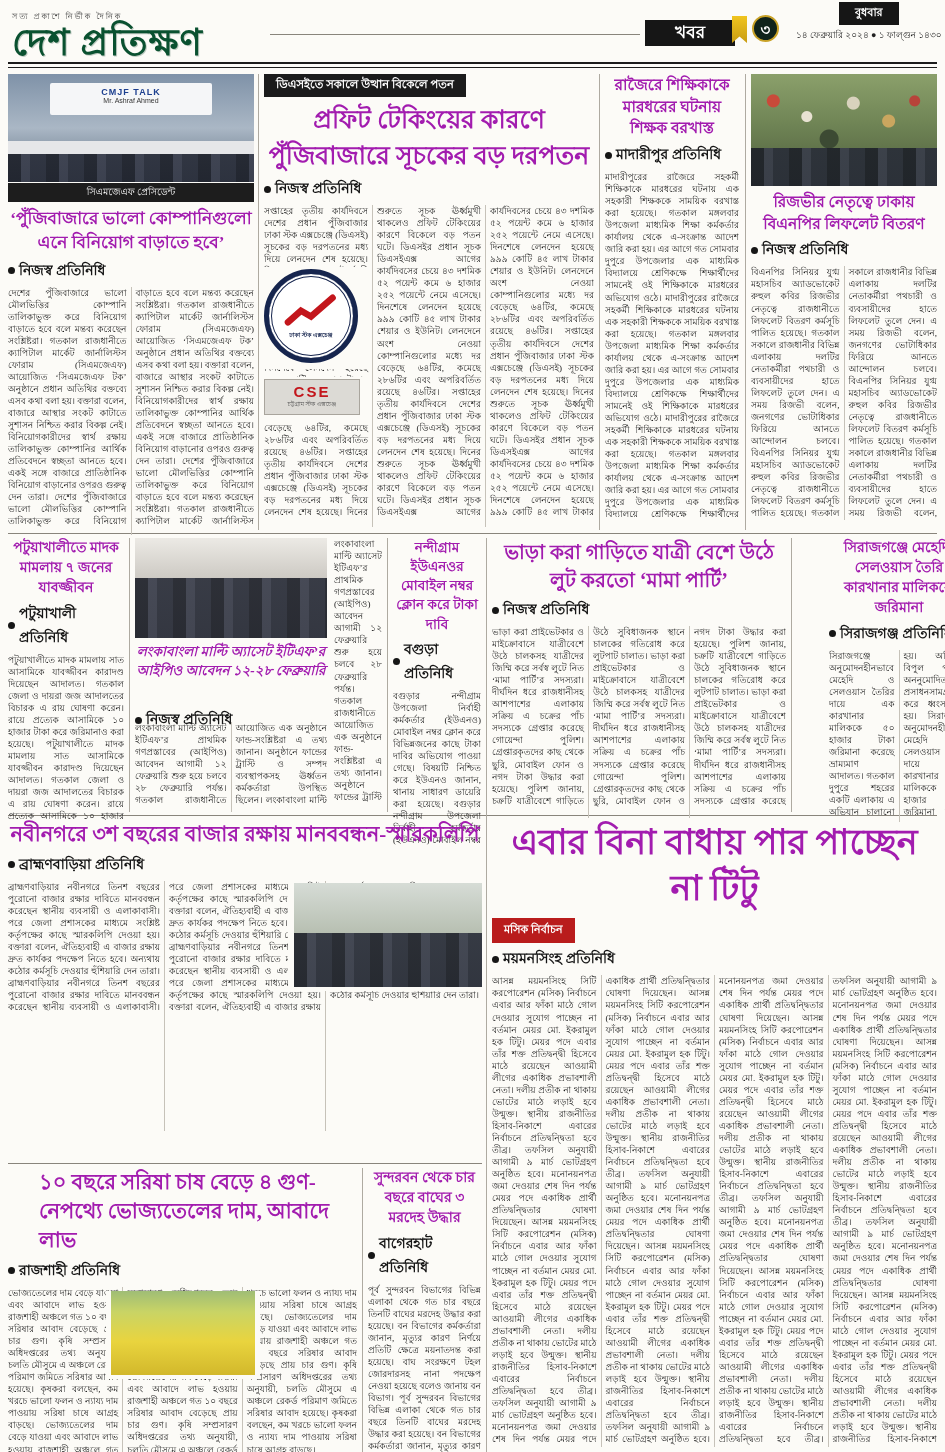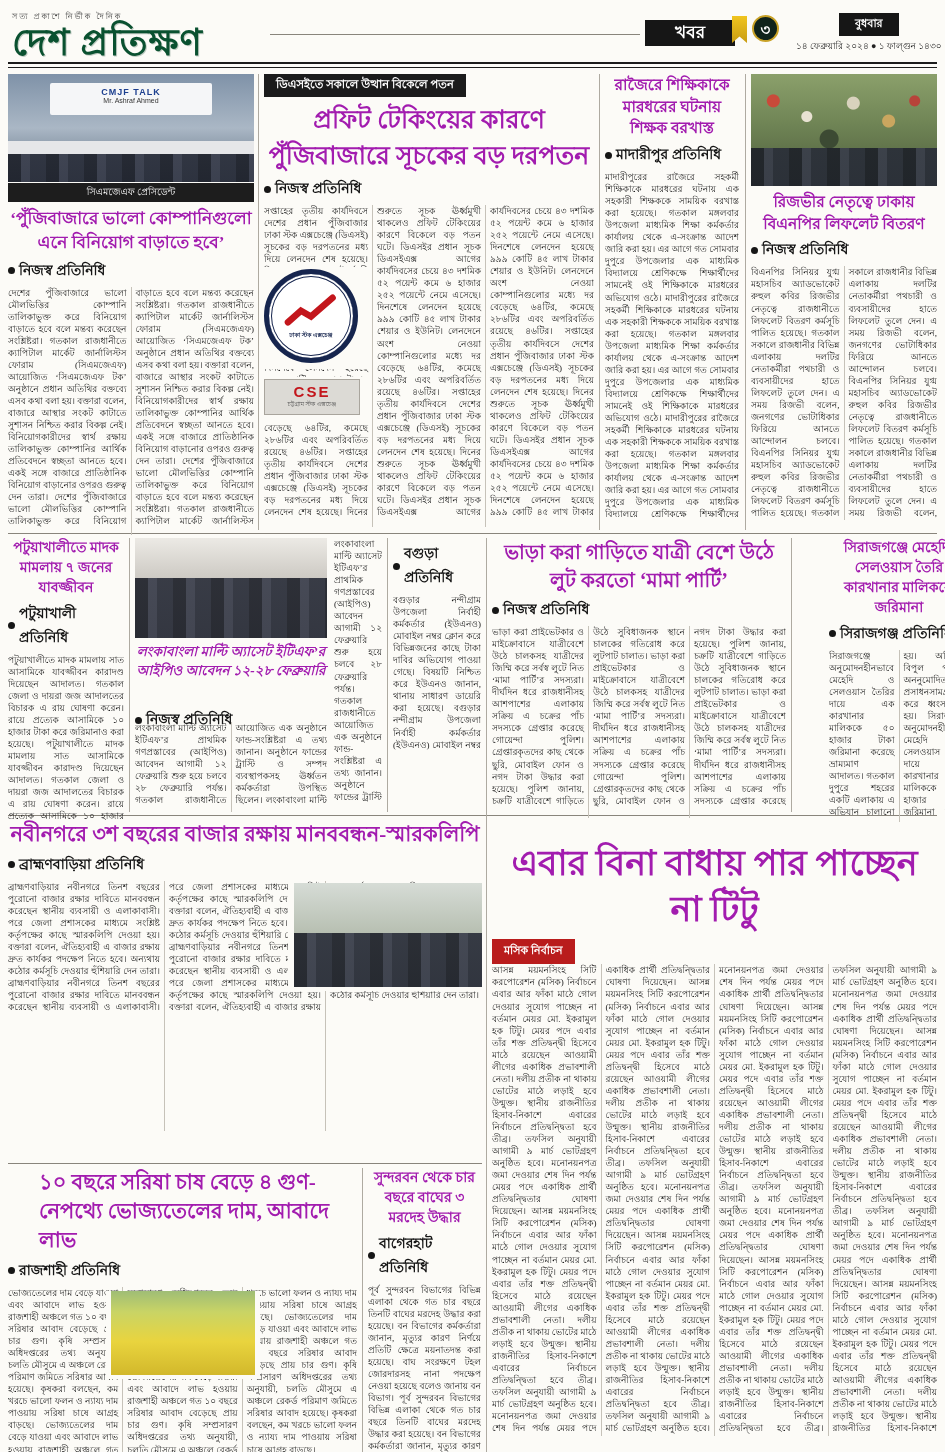--- a/index.html
+++ b/index.html
@@ -32,21 +32,21 @@
   .hl { font-weight:bold; color:#a21caf; }
   .center { text-align:center; }
   .h13 { font-size:13.5px; line-height:1.42; }
   .h14 { font-size:14px; line-height:1.42; }
   .h15 { font-size:15.5px; line-height:1.4; }
   .h17 { font-size:17px; line-height:1.4; }
   .h18 { font-size:21px; line-height:1.38;margin-left:31px; }
   .h20 { font-size:20px; line-height:1.4; }
   .h21 { font-size:21px; line-height:1.38; }
   .h25 { font-size:25px; line-height:1.42; }
-  .h35 { font-size:35px; line-height:1.32;margin-top:21px; }
+  .h35 { font-size:35px; line-height:1.32; }
   .byline { font-size:14px; font-weight:bold; margin:4px 0; display:flex; align-items:center; gap:4px;
             font-family:"Liberation Sans","DejaVu Sans",sans-serif; }
   .byline::before { content:""; width:7px; height:7px; background:#161616; border-radius:50%;
                     flex:0 0 auto; display:inline-block; }
   .body-text { font-size:9px; line-height:1.34; text-align:justify; color:#1d1d1d;
                column-gap:9px; column-rule:1px solid #c6c2b9; overflow:hidden; }
   .cols-1 { column-count:1; } .cols-2 { column-count:2; }
   .cols-3 { column-count:3; } .cols-4 { column-count:4; }
   .banner-dark { display:inline-block; background:#1b1b1b; color:#fff; font-size:11.5px;
                  font-weight:bold; padding:2px 12px; }
@@ -101,21 +101,21 @@
 
   <header>
     <div class="abs" style="left:12px; top:10px;">
       <div class="tagline">সত্য প্রকাশে নির্ভীক দৈনিক</div>
       <div class="brand">দেশ প্রতিক্ষণ</div>
     </div>
     <div class="abs rule-h" style="left:270px; top:34px; width:370px;"></div>
     <div class="abs section-bar" style="left:645px; top:20px;">খবর</div>
     <div class="abs ribbon" style="left:732px; top:16px;"></div>
     <div class="abs page-badge" style="left:752px; top:15px;">৩</div>
-    <div class="abs" style="left:796px; top:13px; text-align:center;">
+    <div class="abs" style="left:796px; top:2px; text-align:center;">
       <span class="weekday">বুধবার</span>
       <div class="dateline">১৪ ফেব্রুয়ারি ২০২৪ ● ১ ফাল্গুন ১৪৩০</div>
     </div>
   </header>
   <div class="abs" style="left:8px; right:8px; top:62px; border-top:2.5px solid #1c1c1c;"></div>
   <div class="abs" style="left:8px; right:8px; top:67px; border-top:1px solid #1c1c1c;"></div>
 
   <div class="abs rule-h" style="left:8px; right:8px; top:533px;"></div>
   <div class="abs rule-h" style="left:8px; right:8px; top:815px;"></div>
   <div class="abs rule-h" style="left:8px; width:474px; top:1163px;"></div>
@@ -204,20 +204,21 @@
     </div>
     <div class="body-text cols-1 abs" style="right:0; top:0; width:48px; height:274px;">লংকাবাংলা মাল্টি অ্যাসেট ইটিএফ’র প্রাথমিক গণপ্রস্তাবের (আইপিও) আবেদন আগামী ১২ ফেব্রুয়ারি শুরু হয়ে চলবে ২৮ ফেব্রুয়ারি পর্যন্ত। গতকাল রাজধানীতে আয়োজিত এক অনুষ্ঠানে ফান্ড-সংশ্লিষ্টরা এ তথ্য জানান। অনুষ্ঠানে ফান্ডের ট্রাস্টি ও সম্পদ ব্যবস্থাপকসহ ঊর্ধ্বতন কর্মকর্তারা উপস্থিত ছিলেন। লংকাবাংলা মাল্টি অ্যাসেট ইটিএফ’র প্রাথমিক গণপ্রস্তাবের (আইপিও) আবেদন আগামী ১২ ফেব্রুয়ারি শুরু হয়ে চলবে ২৮ ফেব্রুয়ারি পর্যন্ত। গতকাল রাজধানীতে আয়োজিত এক অনুষ্ঠানে ফান্ড-সংশ্লিষ্টরা এ তথ্য জানান। অনুষ্ঠানে ফান্ডের ট্রাস্টি ও সম্পদ ব্যবস্থাপকসহ ঊর্ধ্বতন কর্মকর্তারা উপস্থিত ছিলেন।</div>
     <h2 class="hl h13 center abs" style="left:0; top:104px; width:192px;font-style:italic;">লংকাবাংলা মাল্টি অ্যাসেট ইটিএফ’র আইপিও আবেদন ১২-২৮ ফেব্রুয়ারি</h2>
     <div class="byline abs" style="left:0; top:166px;">
       <span>নিজস্ব প্রতিনিধি</span>
     </div>
     <div class="body-text cols-2 abs" style="left:0; top:184px; width:192px; height:90px;">লংকাবাংলা মাল্টি অ্যাসেট ইটিএফ’র প্রাথমিক গণপ্রস্তাবের (আইপিও) আবেদন আগামী ১২ ফেব্রুয়ারি শুরু হয়ে চলবে ২৮ ফেব্রুয়ারি পর্যন্ত। গতকাল রাজধানীতে আয়োজিত এক অনুষ্ঠানে ফান্ড-সংশ্লিষ্টরা এ তথ্য জানান। অনুষ্ঠানে ফান্ডের ট্রাস্টি ও সম্পদ ব্যবস্থাপকসহ ঊর্ধ্বতন কর্মকর্তারা উপস্থিত ছিলেন। লংকাবাংলা মাল্টি অ্যাসেট ইটিএফ’র প্রাথমিক গণপ্রস্তাবের (আইপিও) আবেদন আগামী ১২ ফেব্রুয়ারি শুরু হয়ে চলবে ২৮ ফেব্রুয়ারি পর্যন্ত। গতকাল রাজধানীতে আয়োজিত এক অনুষ্ঠানে ফান্ড-সংশ্লিষ্টরা এ তথ্য জানান। অনুষ্ঠানে ফান্ডের ট্রাস্টি ও সম্পদ ব্যবস্থাপকসহ ঊর্ধ্বতন কর্মকর্তারা উপস্থিত ছিলেন।</div>
   </article>
 
   <article class="abs" style="left:393px; top:538px; width:88px; height:274px;">
+    <h2 class="hl h13 center">নন্দীগ্রাম ইউএনওর মোবাইল নম্বর ক্লোন করে টাকা দাবি</h2>
     <div class="byline">
       <span>বগুড়া প্রতিনিধি</span>
     </div>
     <div class="body-text cols-1" style="height:166px;">বগুড়ার নন্দীগ্রাম উপজেলা নির্বাহী কর্মকর্তার (ইউএনও) মোবাইল নম্বর ক্লোন করে বিভিন্নজনের কাছে টাকা দাবির অভিযোগ পাওয়া গেছে। বিষয়টি নিশ্চিত করে ইউএনও জানান, থানায় সাধারণ ডায়েরি করা হয়েছে। বগুড়ার নন্দীগ্রাম উপজেলা নির্বাহী কর্মকর্তার (ইউএনও) মোবাইল নম্বর ক্লোন করে বিভিন্নজনের কাছে টাকা দাবির অভিযোগ পাওয়া গেছে। বিষয়টি নিশ্চিত করে ইউএনও জানান, থানায় সাধারণ ডায়েরি করা হয়েছে।</div>
   </article>
 
   <article class="abs" style="left:492px; top:538px; width:294px; height:274px;">
     <h2 class="hl h20 center">ভাড়া করা গাড়িতে যাত্রী বেশে উঠে লুট করতো ‘মামা পার্টি’</h2>
     <div class="byline">
       <span>নিজস্ব প্রতিনিধি</span>
@@ -246,20 +247,23 @@
         </div>
       </div>
     </div>
   </article>
 
   <article class="abs" style="left:492px; top:820px; width:445px; height:632px;">
     <h1 class="hl h35 center">এবার বিনা বাধায় পার পাচ্ছেন না টিটু</h1>
     <div style="margin-top:6px;">
       <span class="kicker">মসিক নির্বাচন</span>
     </div>
+    <div class="byline">
+      <span>ময়মনসিংহ প্রতিনিধি</span>
+    </div>
     <div class="body-text cols-4" style="height:472px;">আসন্ন ময়মনসিংহ সিটি করপোরেশন (মসিক) নির্বাচনে এবার আর ফাঁকা মাঠে গোল দেওয়ার সুযোগ পাচ্ছেন না বর্তমান মেয়র মো. ইকরামুল হক টিটু। মেয়র পদে এবার তাঁর শক্ত প্রতিদ্বন্দ্বী হিসেবে মাঠে রয়েছেন আওয়ামী লীগের একাধিক প্রভাবশালী নেতা। দলীয় প্রতীক না থাকায় ভোটের মাঠে লড়াই হবে উন্মুক্ত। স্থানীয় রাজনীতির হিসাব-নিকাশে এবারের নির্বাচনে প্রতিদ্বন্দ্বিতা হবে তীব্র। তফসিল অনুযায়ী আগামী ৯ মার্চ ভোটগ্রহণ অনুষ্ঠিত হবে। মনোনয়নপত্র জমা দেওয়ার শেষ দিন পর্যন্ত মেয়র পদে একাধিক প্রার্থী প্রতিদ্বন্দ্বিতার ঘোষণা দিয়েছেন। আসন্ন ময়মনসিংহ সিটি করপোরেশন (মসিক) নির্বাচনে এবার আর ফাঁকা মাঠে গোল দেওয়ার সুযোগ পাচ্ছেন না বর্তমান মেয়র মো. ইকরামুল হক টিটু। মেয়র পদে এবার তাঁর শক্ত প্রতিদ্বন্দ্বী হিসেবে মাঠে রয়েছেন আওয়ামী লীগের একাধিক প্রভাবশালী নেতা। দলীয় প্রতীক না থাকায় ভোটের মাঠে লড়াই হবে উন্মুক্ত। স্থানীয় রাজনীতির হিসাব-নিকাশে এবারের নির্বাচনে প্রতিদ্বন্দ্বিতা হবে তীব্র। তফসিল অনুযায়ী আগামী ৯ মার্চ ভোটগ্রহণ অনুষ্ঠিত হবে। মনোনয়নপত্র জমা দেওয়ার শেষ দিন পর্যন্ত মেয়র পদে একাধিক প্রার্থী প্রতিদ্বন্দ্বিতার ঘোষণা দিয়েছেন। আসন্ন ময়মনসিংহ সিটি করপোরেশন (মসিক) নির্বাচনে এবার আর ফাঁকা মাঠে গোল দেওয়ার সুযোগ পাচ্ছেন না বর্তমান মেয়র মো. ইকরামুল হক টিটু। মেয়র পদে এবার তাঁর শক্ত প্রতিদ্বন্দ্বী হিসেবে মাঠে রয়েছেন আওয়ামী লীগের একাধিক প্রভাবশালী নেতা। দলীয় প্রতীক না থাকায় ভোটের মাঠে লড়াই হবে উন্মুক্ত। স্থানীয় রাজনীতির হিসাব-নিকাশে এবারের নির্বাচনে প্রতিদ্বন্দ্বিতা হবে তীব্র। তফসিল অনুযায়ী আগামী ৯ মার্চ ভোটগ্রহণ অনুষ্ঠিত হবে। মনোনয়নপত্র জমা দেওয়ার শেষ দিন পর্যন্ত মেয়র পদে একাধিক প্রার্থী প্রতিদ্বন্দ্বিতার ঘোষণা দিয়েছেন। আসন্ন ময়মনসিংহ সিটি করপোরেশন (মসিক) নির্বাচনে এবার আর ফাঁকা মাঠে গোল দেওয়ার সুযোগ পাচ্ছেন না বর্তমান মেয়র মো. ইকরামুল হক টিটু। মেয়র পদে এবার তাঁর শক্ত প্রতিদ্বন্দ্বী হিসেবে মাঠে রয়েছেন আওয়ামী লীগের একাধিক প্রভাবশালী নেতা। দলীয় প্রতীক না থাকায় ভোটের মাঠে লড়াই হবে উন্মুক্ত। স্থানীয় রাজনীতির হিসাব-নিকাশে এবারের নির্বাচনে প্রতিদ্বন্দ্বিতা হবে তীব্র। তফসিল অনুযায়ী আগামী ৯ মার্চ ভোটগ্রহণ অনুষ্ঠিত হবে। মনোনয়নপত্র জমা দেওয়ার শেষ দিন পর্যন্ত মেয়র পদে একাধিক প্রার্থী প্রতিদ্বন্দ্বিতার ঘোষণা দিয়েছেন। আসন্ন ময়মনসিংহ সিটি করপোরেশন (মসিক) নির্বাচনে এবার আর ফাঁকা মাঠে গোল দেওয়ার সুযোগ পাচ্ছেন না বর্তমান মেয়র মো. ইকরামুল হক টিটু। মেয়র পদে এবার তাঁর শক্ত প্রতিদ্বন্দ্বী হিসেবে মাঠে রয়েছেন আওয়ামী লীগের একাধিক প্রভাবশালী নেতা। দলীয় প্রতীক না থাকায় ভোটের মাঠে লড়াই হবে উন্মুক্ত। স্থানীয় রাজনীতির হিসাব-নিকাশে এবারের নির্বাচনে প্রতিদ্বন্দ্বিতা হবে তীব্র। তফসিল অনুযায়ী আগামী ৯ মার্চ ভোটগ্রহণ অনুষ্ঠিত হবে। মনোনয়নপত্র জমা দেওয়ার শেষ দিন পর্যন্ত মেয়র পদে একাধিক প্রার্থী প্রতিদ্বন্দ্বিতার ঘোষণা দিয়েছেন। আসন্ন ময়মনসিংহ সিটি করপোরেশন (মসিক) নির্বাচনে এবার আর ফাঁকা মাঠে গোল দেওয়ার সুযোগ পাচ্ছেন না বর্তমান মেয়র মো. ইকরামুল হক টিটু। মেয়র পদে এবার তাঁর শক্ত প্রতিদ্বন্দ্বী হিসেবে মাঠে রয়েছেন আওয়ামী লীগের একাধিক প্রভাবশালী নেতা। দলীয় প্রতীক না থাকায় ভোটের মাঠে লড়াই হবে উন্মুক্ত। স্থানীয় রাজনীতির হিসাব-নিকাশে এবারের নির্বাচনে প্রতিদ্বন্দ্বিতা হবে তীব্র। তফসিল অনুযায়ী আগামী ৯ মার্চ ভোটগ্রহণ অনুষ্ঠিত হবে। মনোনয়নপত্র জমা দেওয়ার শেষ দিন পর্যন্ত মেয়র পদে একাধিক প্রার্থী প্রতিদ্বন্দ্বিতার ঘোষণা দিয়েছেন। আসন্ন ময়মনসিংহ সিটি করপোরেশন (মসিক) নির্বাচনে এবার আর ফাঁকা মাঠে গোল দেওয়ার সুযোগ পাচ্ছেন না বর্তমান মেয়র মো. ইকরামুল হক টিটু। মেয়র পদে এবার তাঁর শক্ত প্রতিদ্বন্দ্বী হিসেবে মাঠে রয়েছেন আওয়ামী লীগের একাধিক প্রভাবশালী নেতা। দলীয় প্রতীক না থাকায় ভোটের মাঠে লড়াই হবে উন্মুক্ত। স্থানীয় রাজনীতির হিসাব-নিকাশে এবারের নির্বাচনে প্রতিদ্বন্দ্বিতা হবে তীব্র। তফসিল অনুযায়ী আগামী ৯ মার্চ ভোটগ্রহণ অনুষ্ঠিত হবে। মনোনয়নপত্র জমা দেওয়ার শেষ দিন পর্যন্ত মেয়র পদে একাধিক প্রার্থী প্রতিদ্বন্দ্বিতার ঘোষণা দিয়েছেন। আসন্ন ময়মনসিংহ সিটি করপোরেশন (মসিক) নির্বাচনে এবার আর ফাঁকা মাঠে গোল দেওয়ার সুযোগ পাচ্ছেন না বর্তমান মেয়র মো. ইকরামুল হক টিটু। মেয়র পদে এবার তাঁর শক্ত প্রতিদ্বন্দ্বী হিসেবে মাঠে রয়েছেন আওয়ামী লীগের একাধিক প্রভাবশালী নেতা। দলীয় প্রতীক না থাকায় ভোটের মাঠে লড়াই হবে উন্মুক্ত। স্থানীয় রাজনীতির হিসাব-নিকাশে এবারের নির্বাচনে প্রতিদ্বন্দ্বিতা হবে তীব্র। তফসিল অনুযায়ী আগামী ৯ মার্চ ভোটগ্রহণ অনুষ্ঠিত হবে। মনোনয়নপত্র জমা দেওয়ার শেষ দিন পর্যন্ত মেয়র পদে একাধিক প্রার্থী প্রতিদ্বন্দ্বিতার ঘোষণা দিয়েছেন।</div>
   </article>
 
   <article class="abs" style="left:8px; top:1168px; width:349px; height:284px;">
     <h2 class="hl h18">১০ বছরে সরিষা চাষ বেড়ে ৪ গুণ- নেপথ্যে ভোজ্যতেলের দাম, আবাদে লাভ</h2>
     <div class="byline">
       <span>রাজশাহী প্রতিনিধি</span>
     </div>
     <div style="position:relative; height:196px; overflow:hidden;">
       <div class="body-text cols-3" style="height:100%;">ভোজ্যতেলের দাম বেড়ে যাওয়া এবং আবাদে লাভ হওয়ায় রাজশাহী অঞ্চলে গত ১০ বছরে সরিষার আবাদ বেড়েছে প্রায় চার গুণ। কৃষি সম্প্রসারণ অধিদপ্তরের তথ্য অনুযায়ী, চলতি মৌসুমে এ অঞ্চলে রেকর্ড পরিমাণ জমিতে সরিষার আবাদ হয়েছে। কৃষকরা বলছেন, কম খরচে ভালো ফলন ও ন্যায্য দাম পাওয়ায় সরিষা চাষে আগ্রহ বাড়ছে। ভোজ্যতেলের দাম বেড়ে যাওয়া এবং আবাদে লাভ হওয়ায় রাজশাহী অঞ্চলে গত ১০ বছরে সরিষার আবাদ বেড়েছে প্রায় চার গুণ। কৃষি সম্প্রসারণ অধিদপ্তরের তথ্য অনুযায়ী, চলতি মৌসুমে এ অঞ্চলে রেকর্ড পরিমাণ জমিতে সরিষার আবাদ হয়েছে। কৃষকরা বলছেন, কম খরচে ভালো ফলন ও ন্যায্য দাম পাওয়ায় সরিষা চাষে আগ্রহ বাড়ছে। ভোজ্যতেলের দাম বেড়ে যাওয়া এবং আবাদে লাভ হওয়ায় রাজশাহী অঞ্চলে গত ১০ বছরে সরিষার আবাদ বেড়েছে প্রায় চার গুণ। কৃষি সম্প্রসারণ অধিদপ্তরের তথ্য অনুযায়ী, চলতি মৌসুমে এ অঞ্চলে রেকর্ড পরিমাণ জমিতে সরিষার আবাদ হয়েছে। কৃষকরা বলছেন, কম খরচে ভালো ফলন ও ন্যায্য দাম পাওয়ায় সরিষা চাষে আগ্রহ বাড়ছে। ভোজ্যতেলের দাম বেড়ে যাওয়া এবং আবাদে লাভ হওয়ায় রাজশাহী অঞ্চলে গত ১০ বছরে সরিষার আবাদ বেড়েছে প্রায় চার গুণ। কৃষি সম্প্রসারণ অধিদপ্তরের তথ্য অনুযায়ী, চলতি মৌসুমে এ অঞ্চলে রেকর্ড পরিমাণ জমিতে সরিষার আবাদ হয়েছে। কৃষকরা বলছেন, কম খরচে ভালো ফলন ও ন্যায্য দাম পাওয়ায় সরিষা চাষে আগ্রহ বাড়ছে।</div>

